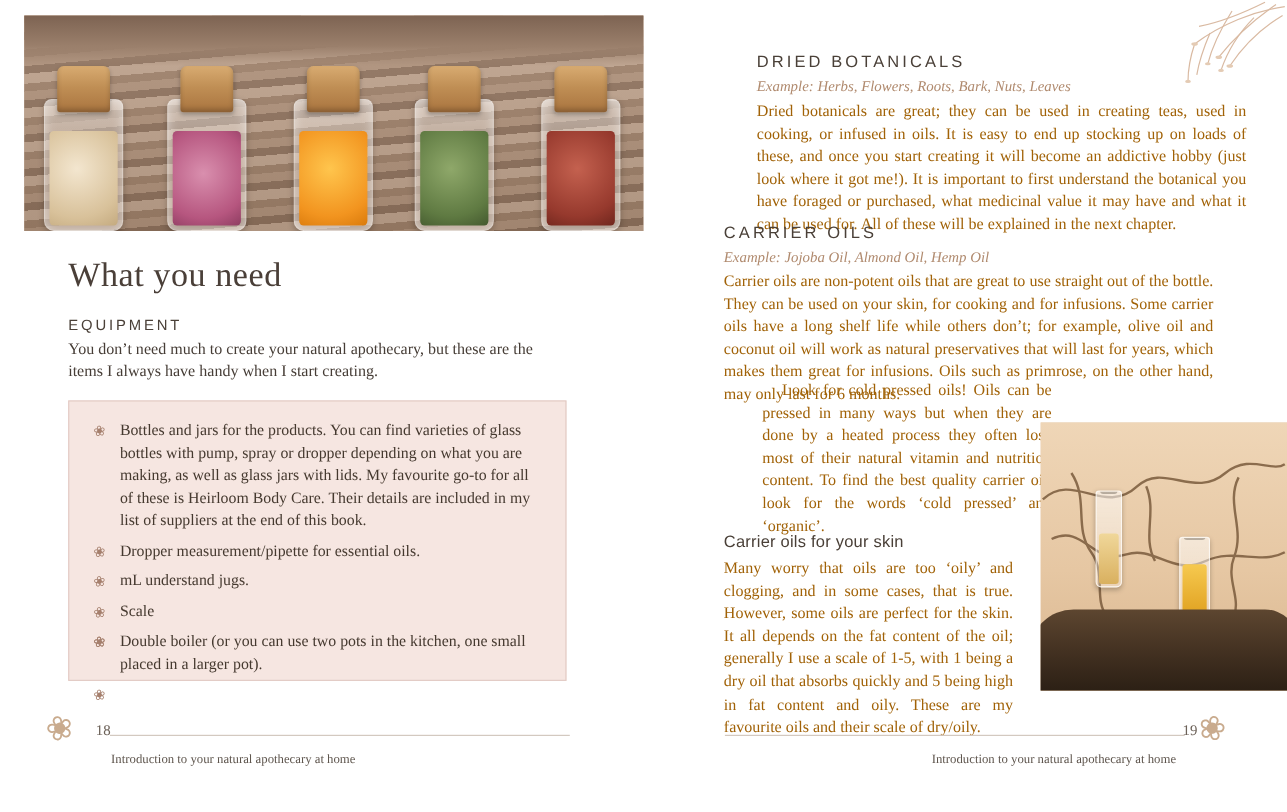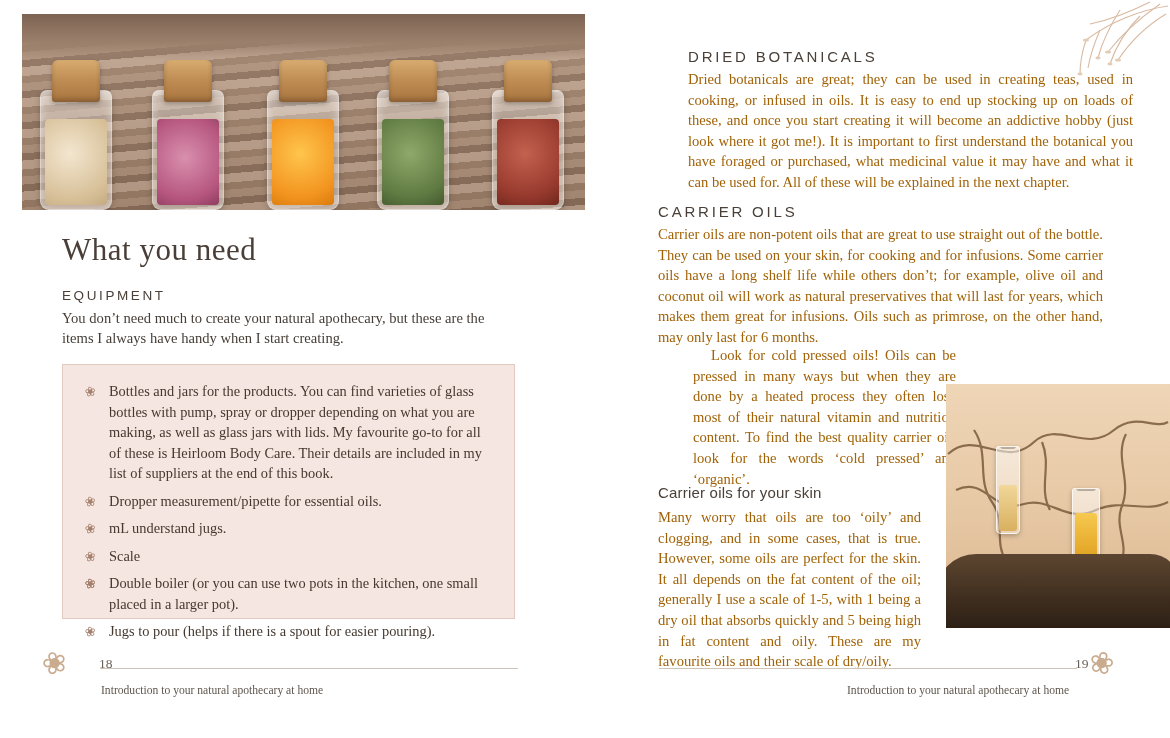--- a/index.html
+++ b/index.html
@@ -310,27 +310,27 @@
     <div class="l-intro">You don’t need much to create your natural apothecary, but these are the items I always have handy when I start creating.</div>
 
     <div class="equip-box">
       <ul class="equip-list">
         <li><span class="leaf">❀</span><span>Bottles and jars for the products. You can find varieties of glass bottles with pump, spray or dropper depending on what you are making, as well as glass jars with lids. My favourite go-to for all of these is Heirloom Body Care. Their details are included in my list of suppliers at the end of this book.</span></li>
         <li><span class="leaf">❀</span><span>Dropper measurement/pipette for essential oils.</span></li>
         <li><span class="leaf">❀</span><span>mL understand jugs.</span></li>
         <li><span class="leaf">❀</span><span>Scale</span></li>
         <li><span class="leaf">❀</span></li>
         <li><span class="leaf">❀</span><span>Double boiler (or you can use two pots in the kitchen, one small placed in a larger pot).</span></li>
-        <li><span class="leaf">❀</span><span>Jugs to pour (helps if there is a spout for easier pouring).</span></li>
+        <li><span class="leaf">❀</span></li>
       </ul>
     </div>
 
     <div class="sprig" style="left:42px; top:648px;">❀</div>
     <div class="footer-rule" style="left:100px; top:668px; width:418px;"></div>
-    <div class="folio" style="left:99px; top:656px;text-align:right;">18</div>
+    <div class="folio" style="left:87px; top:656px;text-align:right;">18</div>
     <div class="running" style="left:101px; top:684px;">Introduction to your natural apothecary at home</div>
   </div>
 
   <div class="page page-right">
 
     <svg class="corner-branch" viewBox="0 0 180 82">
       <g stroke="#d3ae92" stroke-width="1.1" fill="none">
         <path d="M178 6 C150 10 120 22 96 40"></path>
         <path d="M170 4 C150 18 132 34 118 52"></path>
         <path d="M176 14 C156 26 140 42 128 60"></path>
@@ -345,25 +345,27 @@
         <ellipse cx="118" cy="52" rx="3" ry="1.6"></ellipse>
         <ellipse cx="128" cy="60" rx="3" ry="1.6"></ellipse>
         <ellipse cx="108" cy="58" rx="2.6" ry="1.4"></ellipse>
         <ellipse cx="90" cy="74" rx="2.6" ry="1.4"></ellipse>
         <ellipse cx="120" cy="64" rx="2.6" ry="1.4"></ellipse>
       </g>
     </svg>
 
     <div class="r-col" style="top:48px;margin-left:30px;">
       <div class="r-head">DRIED BOTANICALS</div>
+      <div class="r-example">Example: Herbs, Flowers, Roots, Bark, Nuts, Leaves</div>
       <div class="r-body">Dried botanicals are great; they can be used in creating teas, used in cooking, or infused in oils. It is easy to end up stocking up on loads of these, and once you start creating it will become an addictive hobby (just look where it got me!). It is important to first understand the botanical you have foraged or purchased, what medicinal value it may have and what it can be used for. All of these will be explained in the next chapter.</div>
     </div>
 
     <div class="r-col" style="top:203px;">
       <div class="r-head">CARRIER OILS</div>
+      <div class="r-example">Example: Jojoba Oil, Almond Oil, Hemp Oil</div>
       <div class="r-body">Carrier oils are non-potent oils that are great to use straight out of the bottle. They can be used on your skin, for cooking and for infusions. Some carrier oils have a long shelf life while others don’t; for example, olive oil and coconut oil will work as natural preservatives that will last for years, which makes them great for infusions. Oils such as primrose, on the other hand, may only last for 6 months.</div>
     </div>
 
     <div class="r-col" style="top:341px; width:263px;margin-left:35px;">
       <div class="r-body indent-follow">Look for cold pressed oils! Oils can be pressed in many ways but when they are done by a heated process they often lose most of their natural vitamin and nutrition content. To find the best quality carrier oil, look for the words ‘cold pressed’ and ‘organic’.</div>
     </div>
 
     <div class="r-col" style="top:484px; width:263px;">
       <div class="sub-head">Carrier oils for your skin</div>
       <div class="r-body" style="margin-top:6px;">Many worry that oils are too ‘oily’ and clogging, and in some cases, that is true. However, some oils are perfect for the skin. It all depends on the fat content of the oil; generally I use a scale of 1-5, with 1 being a dry oil that absorbs quickly and 5 being high in fat content and oily. These are my favourite oils and their scale of dry/oily.</div>

